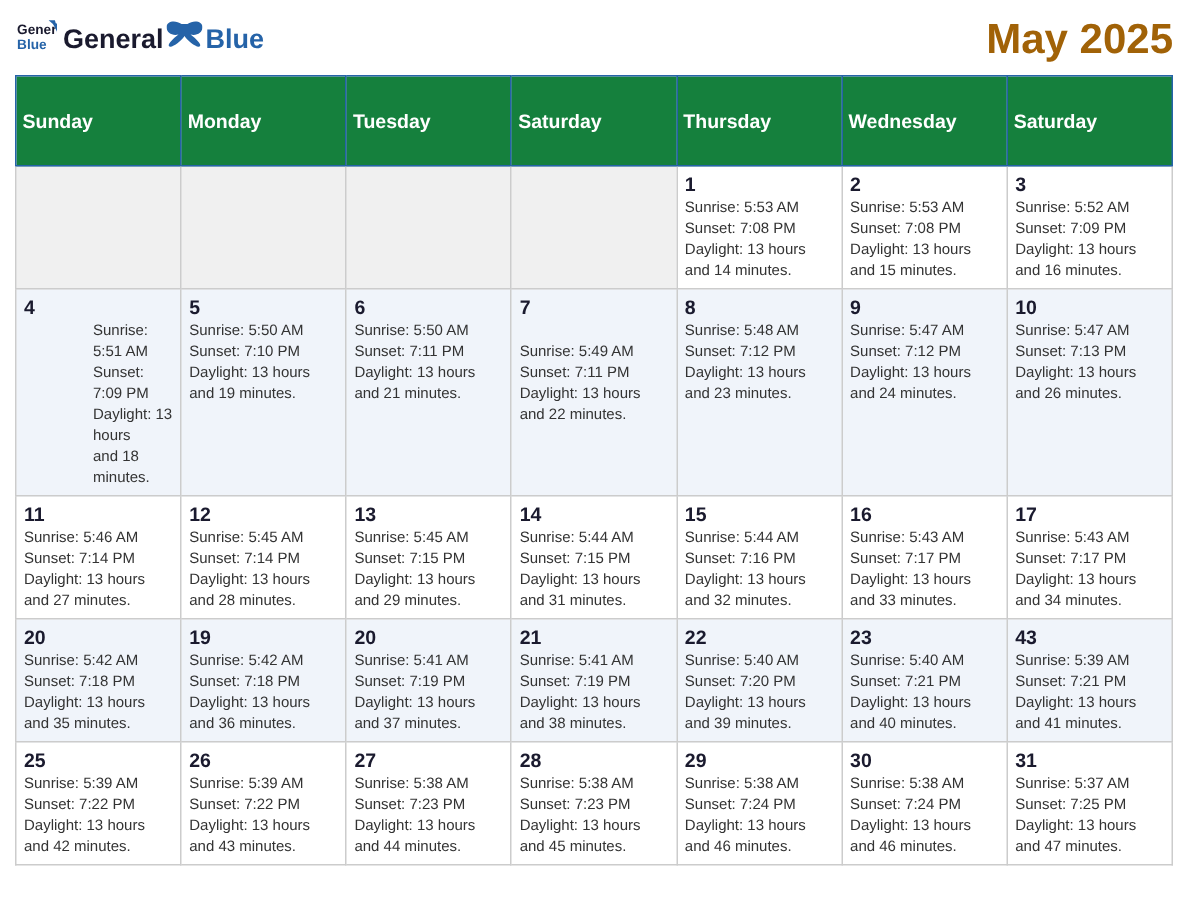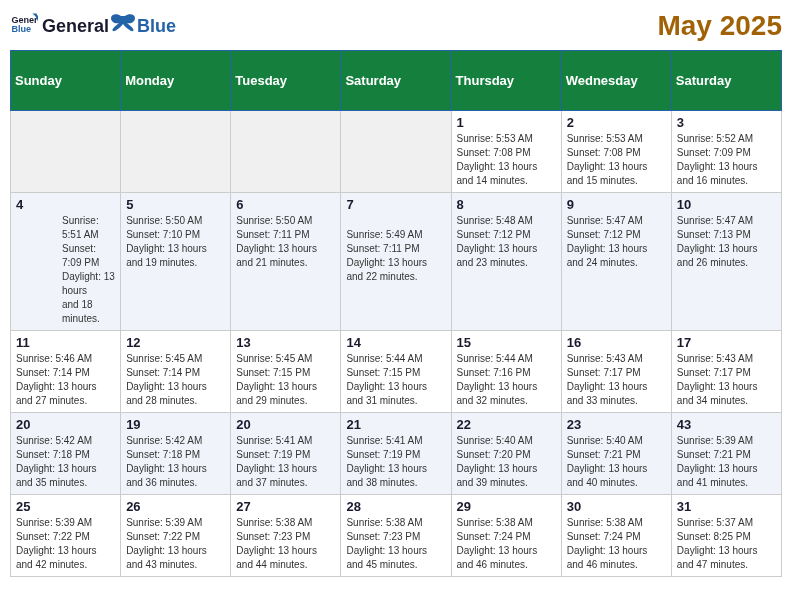--- a/index.html
+++ b/index.html
@@ -345,19 +345,19 @@
         <td>
           <span class="day-number">30</span>
           <div class="day-info" style="white-space: pre-line;">Sunrise: 5:38 AM
 Sunset: 7:24 PM
 Daylight: 13 hours
 and 46 minutes.</div>
         </td>
         <td>
           <span class="day-number">31</span>
           <div class="day-info" style="white-space: pre-line;">Sunrise: 5:37 AM
-Sunset: 8:25 PM
+Sunset: 7:25 PM
 Daylight: 13 hours
 and 47 minutes.</div>
         </td>
       </tr>
     </tbody>
 </table>
 
 </body></html>

